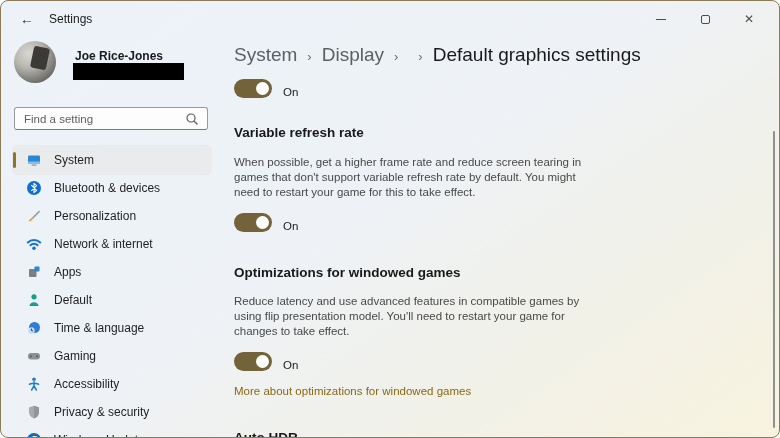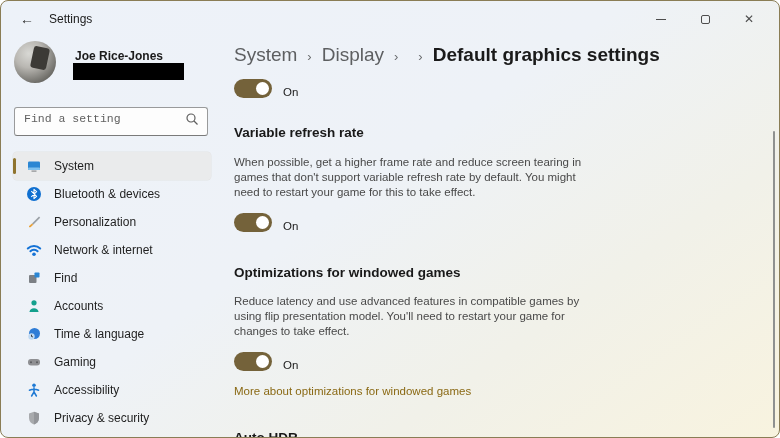--- a/index.html
+++ b/index.html
@@ -19,38 +19,38 @@
   .glyph-max { width:9px; height:9px; border:1px solid #4d4d4d; border-radius:2px; display:block; }
   .glyph-close { font-size:12px; line-height:12px; }
   
   .sidebar { position:absolute; top:36px; left:0; width:226px; bottom:0; padding:0 0 0 12px; }
   .profile { position:relative; height:56px; margin-top:4px;text-align:right; }
   .avatar { position:absolute; left:1px; top:0; width:42px; height:42px; border-radius:50%;
     background:radial-gradient(circle at 35% 30%, #d8d8d4 0%, #b9b7b2 35%, #6e6d68 75%, #4a4a46 100%); overflow:hidden; }
   .avatar::after{ content:""; position:absolute; left:18px; top:6px; width:16px; height:22px; background:#3c3a36; border-radius:3px; transform:rotate(12deg); }
   .profile-name { position:absolute; left:62px; top:8px; font-size:12px; font-weight:bold; color:#1b1b1b; }
   .redaction { position:absolute; left:60px; top:22px; width:111px; height:17px; background:#000; }
-  .searchbox { position:relative; margin:10px 0 16px 1px; width:194px; height:29px; background:#fdfdfd;
-    border:1px solid #999a9b; border-bottom-color:#7a7a7a; border-radius:3px;font-family:Liberation Mono, monospace; }
+  .searchbox { position:relative; margin:10px 0 16px 1px; width:194px; height:23px; background:#fdfdfd;
+    border:1px solid #999a9b; border-bottom-color:#7a7a7a; border-radius:3px; }
   .searchbox input { position:absolute; left:9px; top:0; width:160px; height:21px; border:none; outline:none; background:transparent; font-size:11.5px; color:#3a3a3a; font-family:inherit; }
   .searchbox input::placeholder { color:#616161; opacity:1; }
   .search-icon { position:absolute; right:8px; top:4px; }
   .nav { margin-top:16px; }
   .nav-item { position:relative; width:198px; height:28px; display:flex; align-items:center; border-radius:4px; cursor:pointer; }
   .nav-item.selected { background:#eaebec; box-shadow:0 0 0 0.5px #e2e3e4; }
   .nav-item .accent-bar { display:none; }
   .nav-item.selected .accent-bar { display:block; position:absolute; left:0px; top:6px; width:3px; height:16px; border-radius:2px; background:#8f742e; }
   .nav-icon { width:16px; height:16px; margin:0 12px 0 13px; flex:0 0 16px; }
   .nav-label { font-size:12px; color:#1f1f1f; white-space:nowrap; }
   
   .content { position:absolute; left:233px; top:36px; right:6px; bottom:0; overflow:hidden; }
   .breadcrumb { margin-top:7px; font-size:19px; color:#5d5f61; display:flex; align-items:baseline; white-space:nowrap; }
   .crumb { cursor:pointer; }
   .crumb-sep { font-size:13px; margin:0 10px; color:#6a6c6e; }
-  .crumb.current { color:#1a1a1a; font-weight:bold; cursor:default;text-align:center; }
+  .crumb.current { color:#1a1a1a; font-weight:normal; cursor:default;text-align:center; }
   .toggle-row { display:flex; align-items:flex-end; margin-top:13px; }
   .toggle { width:38px; height:19px; border-radius:10px; background:#74623a; position:relative; cursor:pointer; flex:0 0 38px; }
   .toggle .knob { position:absolute; right:3px; top:3px; width:13px; height:13px; border-radius:50%; background:#fff; }
   .toggle-label { font-size:11.5px; color:#1b1b1b; margin-left:11px; }
   .section-title { font-size:13.5px; font-weight:bold; color:#191919; }
   .section-desc { font-size:11.5px; line-height:15px; color:#494949; max-width:360px; }
   .sec-vrr .section-title { margin-top:27px; }
   .sec-vrr .section-desc { margin-top:15px; }
   .sec-owg .section-title { margin-top:33px; }
   .sec-owg .section-desc { margin-top:14px; }
@@ -125,28 +125,28 @@
               <path d="M4.4 9.3 a5 5 0 0 1 7.2 0" fill="none" stroke="#1573d6" stroke-width="2" stroke-linecap="round"></path>
               <circle cx="8" cy="12.3" r="1.8" fill="#1573d6"></circle>
             </svg></span>
           <span class="nav-label">Network &amp; internet</span>
         </div>
         <div class="nav-item">
           <span class="nav-icon"><svg width="16" height="16" viewBox="0 0 16 16">
               <rect x="3" y="5" width="7.5" height="8" rx="1" fill="#7c8085"></rect>
               <rect x="8.5" y="2.5" width="5" height="5" rx="0.8" fill="#2b86d3"></rect>
             </svg></span>
-          <span class="nav-label">Find</span>
+          <span class="nav-label">Apps</span>
         </div>
         <div class="nav-item">
           <span class="nav-icon"><svg width="16" height="16" viewBox="0 0 16 16">
               <circle cx="8" cy="4.8" r="2.6" fill="#14a08d"></circle>
               <path d="M3.4 14 a4.7 4.7 0 0 1 9.2 0 Z" fill="#14a08d"></path>
             </svg></span>
-          <span class="nav-label">Accounts</span>
+          <span class="nav-label">Default</span>
         </div>
         <div class="nav-item">
           <span class="nav-icon"><svg width="16" height="16" viewBox="0 0 16 16">
               <circle cx="8.5" cy="7.5" r="5.5" fill="#2e7cd6"></circle>
               <circle cx="5.5" cy="10.5" r="3.2" fill="#bfd9f2"></circle>
               <line x1="5.5" y1="10.5" x2="5.5" y2="8.7" stroke="#2b2b2b" stroke-width="0.9"></line>
               <line x1="5.5" y1="10.5" x2="6.9" y2="10.9" stroke="#2b2b2b" stroke-width="0.9"></line>
             </svg></span>
           <span class="nav-label">Time &amp; language</span>
         </div>

